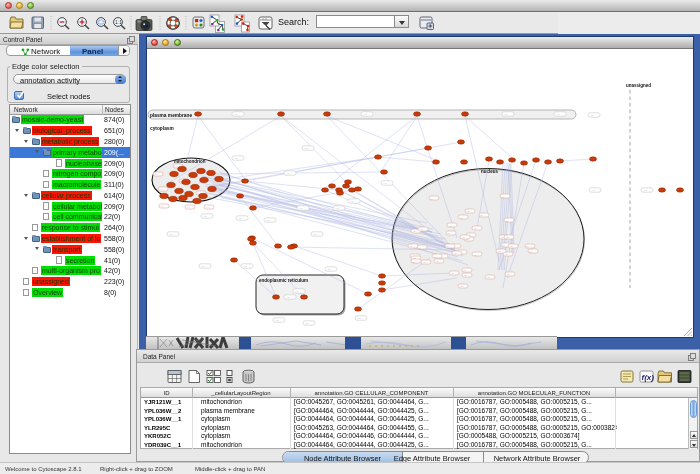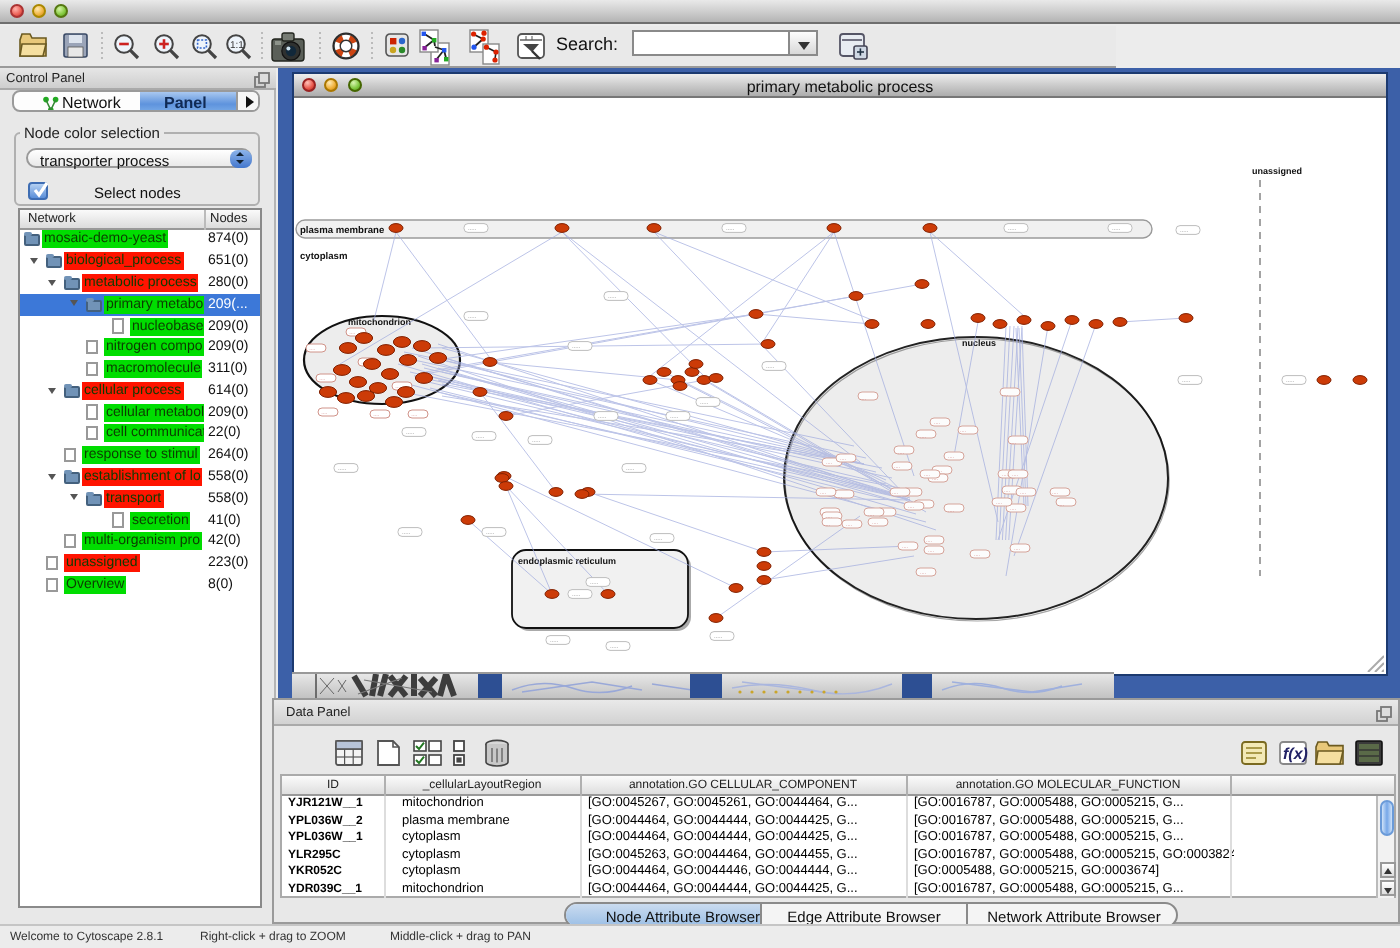--- a/index.html
+++ b/index.html
@@ -143,24 +143,24 @@
         <circle cx="2" cy="1.8" r="1.4" fill="#2a2"></circle>
         <circle cx="6.8" cy="1.8" r="1.4" fill="#2a2"></circle>
         <circle cx="4.4" cy="7" r="1.4" fill="#2a2"></circle>
         <path d="M2 2 L4.4 7 L6.8 2" stroke="#383" stroke-width="0.8" fill="none"></path>
       </svg>
     <div class="abs" style="left:24px;top:1px;font-size:8px;color:#111;">Network</div>
     <div class="abs" style="left:75px;top:1px;font-size:8px;font-weight:bold;color:#102a54;">Panel</div>
   </div>
 
   <div class="abs" style="left:7px;top:32px;width:123px;height:37px;border:1px solid #b0b0b0;border-radius:3px;"></div>
-  <div class="abs" style="left:10px;top:27.5px;background:#e8e8e8;padding:0 2px;font-size:7.5px;color:#222;">Node color selection</div>
+  <div class="abs" style="left:10px;top:27.5px;background:#e8e8e8;padding:0 2px;font-size:7.5px;color:#222;">Edge color selection</div>
 
   <div class="abs" style="left:13px;top:39.5px;width:113px;height:10.5px;background:linear-gradient(#ffffff,#e9e9e9);border:1px solid #9a9a9a;border-radius:5px;">
-    <div class="abs" style="left:6px;top:1px;font-size:7.5px;color:#111;">transporter process</div>
+    <div class="abs" style="left:6px;top:1px;font-size:7.5px;color:#111;">annotation activity</div>
     <div class="abs" style="left:101px;top:0.5px;width:11px;height:9px;background:linear-gradient(#8db4ea,#4377cd);border-radius:4px;">
       <div class="abs" style="left:3.2px;top:1.2px;width:0;height:0;border-left:2.6px solid transparent;border-right:2.6px solid transparent;border-bottom:2.6px solid #123;"></div>
       <div class="abs" style="left:3.2px;top:5px;width:0;height:0;border-left:2.6px solid transparent;border-right:2.6px solid transparent;border-top:2.6px solid #123;"></div>
     </div>
   </div>
 
   <div class="abs" style="left:14px;top:56.5px;width:9.5px;height:9.5px;background:linear-gradient(#b4d0f2,#5a8ed8);border:1px solid #3e6db3;border-radius:2px;">
     <svg class="abs" style="left:0.5px;top:-1.5px;" width="9" height="10">
         <path d="M1.5 5 L3.5 7.5 L7.5 1.5" stroke="#fff" stroke-width="1.6" fill="none"></path>
       </svg>
@@ -276,21 +276,20 @@
   </div>
 </div>
 
 <div class="abs" style="left:139px;top:34px;width:561px;height:315px;background:#3c60a8;">
 
   <div class="abs" style="left:7px;top:2px;width:548px;height:302px;border:1px solid #1c3a70;background:#fff;">
     <div class="abs" style="left:0;top:0;width:546px;height:11.5px;background:linear-gradient(#eee,#cfcfcf 45%,#adadad);border-bottom:1px solid #777;">
       <div class="abs" style="left:4px;top:2px;width:7.4px;height:7.4px;border-radius:50%;background:radial-gradient(circle at 35% 28%,#ffc0b8,#e8564a 60%,#a92c20);border:0.5px solid #922;"></div>
       <div class="abs" style="left:15px;top:2px;width:7.4px;height:7.4px;border-radius:50%;background:radial-gradient(circle at 35% 28%,#ffeab4,#efae35 60%,#bb7d14);border:0.5px solid #a70;"></div>
       <div class="abs" style="left:26.5px;top:2px;width:7.4px;height:7.4px;border-radius:50%;background:radial-gradient(circle at 35% 28%,#d8f5b0,#7cc63c 60%,#4f9317);border:0.5px solid #460;"></div>
-      <div class="abs" style="left:0;top:1.5px;width:546px;text-align:center;font-size:8px;color:#111;">primary metabolic process</div>
     </div>
 
     <svg class="abs" style="right:1px;bottom:1px;" width="10" height="10">
         <g stroke="#aaa" stroke-width="1">
           <line x1="10" y1="2" x2="2" y2="10"></line>
           <line x1="10" y1="5.5" x2="5.5" y2="10"></line>
           <line x1="10" y1="9" x2="9" y2="10"></line>
         </g>
       </svg>
   </div>
@@ -785,21 +784,21 @@
       <div class="abs" style="left:0.5px;top:33px;width:8px;height:8px;background:linear-gradient(#fff,#ddd);border:0.5px solid #999;">
           <div class="abs" style="left:1.8px;top:2.4px;width:0;height:0;border-left:2.3px solid transparent;border-right:2.3px solid transparent;border-bottom:3px solid #333;"></div>
         </div>
       <div class="abs" style="left:0.5px;top:42px;width:8px;height:8px;background:linear-gradient(#fff,#ddd);border:0.5px solid #999;">
           <div class="abs" style="left:1.8px;top:2.8px;width:0;height:0;border-left:2.3px solid transparent;border-right:2.3px solid transparent;border-top:3px solid #333;"></div>
         </div>
     </div>
   </div>
 
   <div class="abs" style="left:145px;top:101px;width:307px;height:13px;border:1px solid #8a8a8a;border-radius:6.5px;background:#f4f4f4;overflow:hidden;">
-    <div class="abs" style="left:0;top:0;width:98px;height:13px;background:linear-gradient(#cadbef,#93bae4);border-right:1px solid #8a8a8a;text-align:right;font-size:7.5px;color:#111;line-height:13px;">Node Attribute Browser</div>
+    <div class="abs" style="left:0;top:0;width:120px;height:13px;background:linear-gradient(#cadbef,#93bae4);border-right:1px solid #8a8a8a;text-align:center;font-size:7.5px;color:#111;line-height:13px;">Node Attribute Browser</div>
     <div class="abs" style="left:201px;top:0;width:106px;height:13px;text-align:center;font-size:7.5px;color:#111;line-height:13px;">Network Attribute Browser</div>
     <div class="abs" style="left:98px;top:0;width:103px;height:13px;border-right:1px solid #8a8a8a;text-align:center;font-size:7.5px;color:#111;line-height:13px;">Edge Attribute Browser</div>
   </div>
 </div>
 
 <div class="abs" style="left:0;top:462px;width:700px;height:12px;background:#ececec;border-top:1px solid #c5c5c5;">
   <div class="abs" style="left:5px;top:3px;font-size:6px;color:#333;">Welcome to Cytoscape 2.8.1</div>
   <div class="abs" style="left:100px;top:3px;font-size:6px;color:#333;">Right-click + drag to ZOOM</div>
   <div class="abs" style="left:195px;top:3px;font-size:6px;color:#333;">Middle-click + drag to PAN</div>
 </div>

